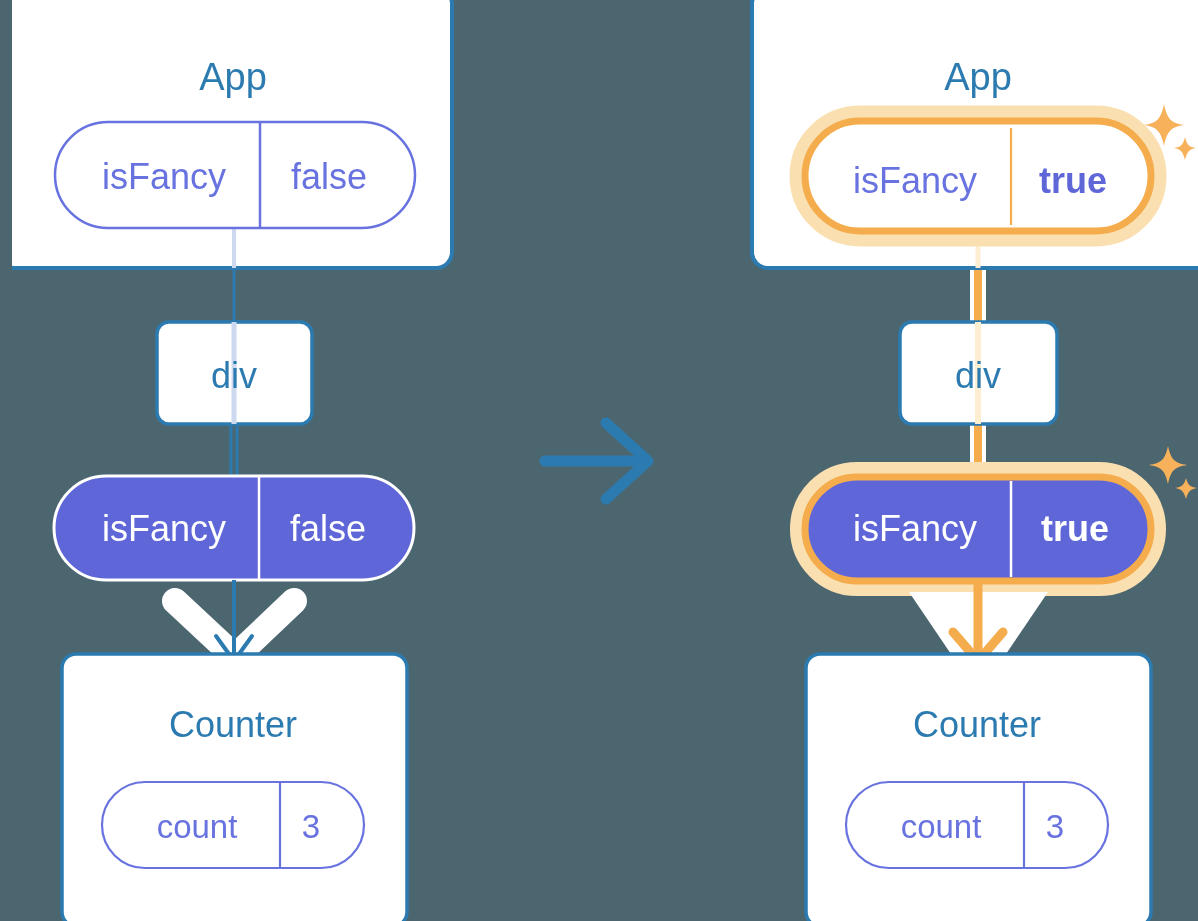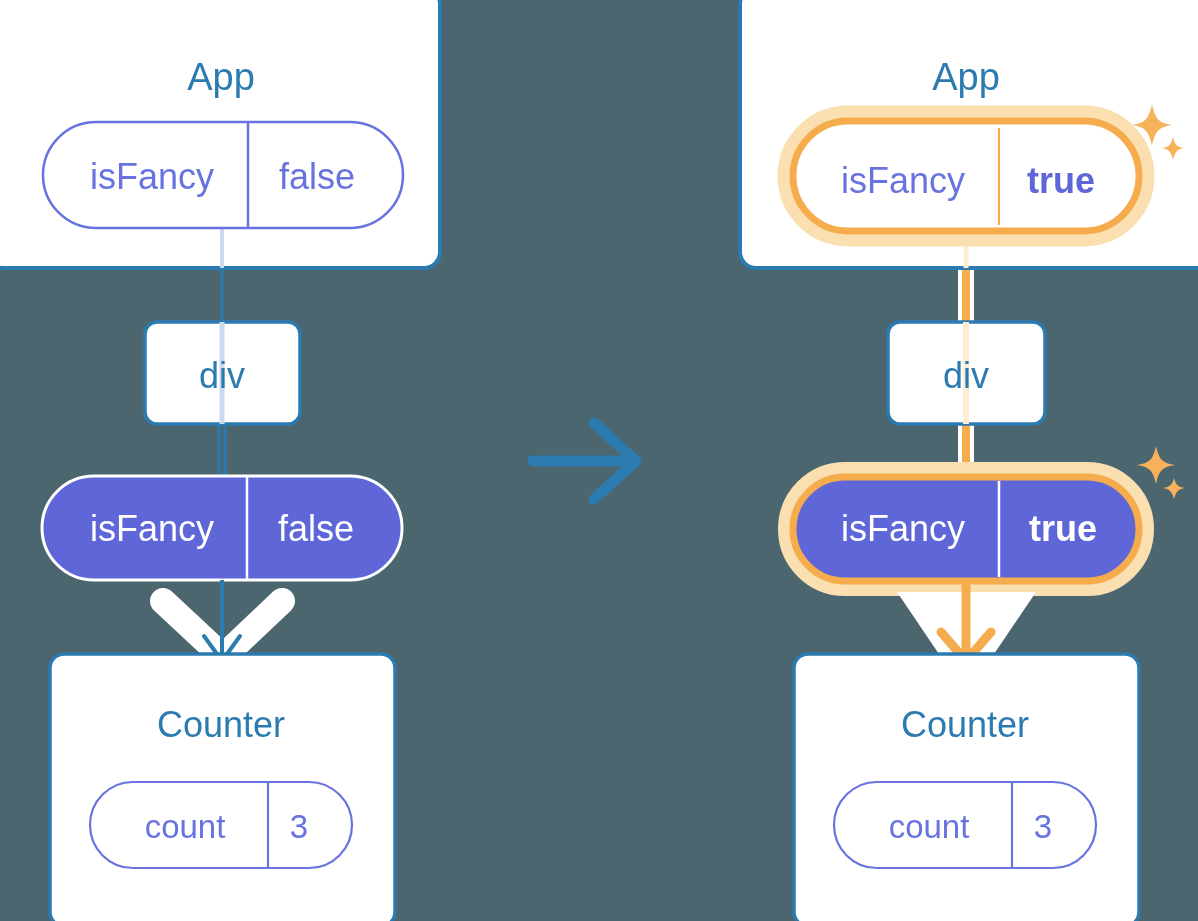--- a/index.html
+++ b/index.html
@@ -9,21 +9,21 @@
     overflow: hidden;
   }
   body {
     background: #4c6670;
     font-family: "Liberation Sans", sans-serif;
     position: relative;
   }
   #stage {
     position: absolute;
     left: 0; top: 0;
-    width: 1174px; height: 921px;
+    width: 1174px; height: 921px; padding-left: 12px;
   }
   #stage > svg { display: block; }
 </style>
 </head>
 <body>
 
 <div id="stage">
 <svg width="1198" height="921" viewBox="0 0 1198 921" xmlns="http://www.w3.org/2000/svg">
 
   <defs>

